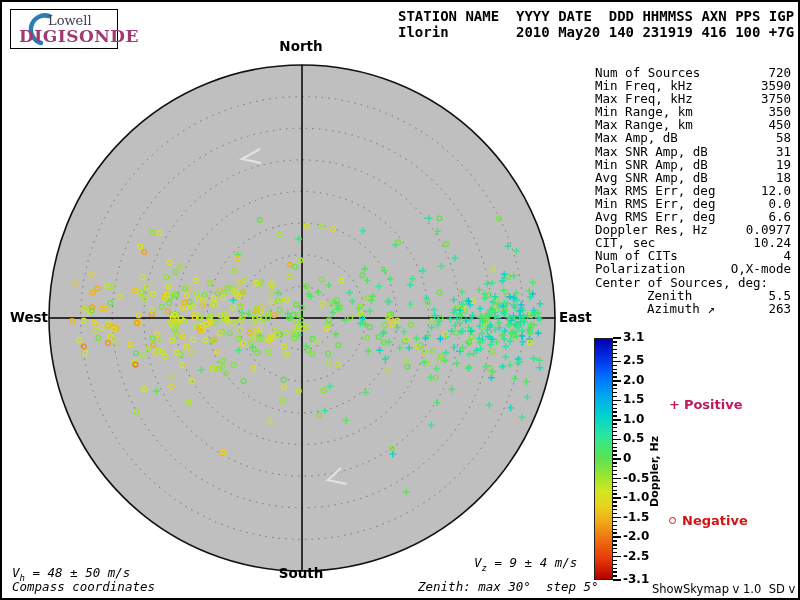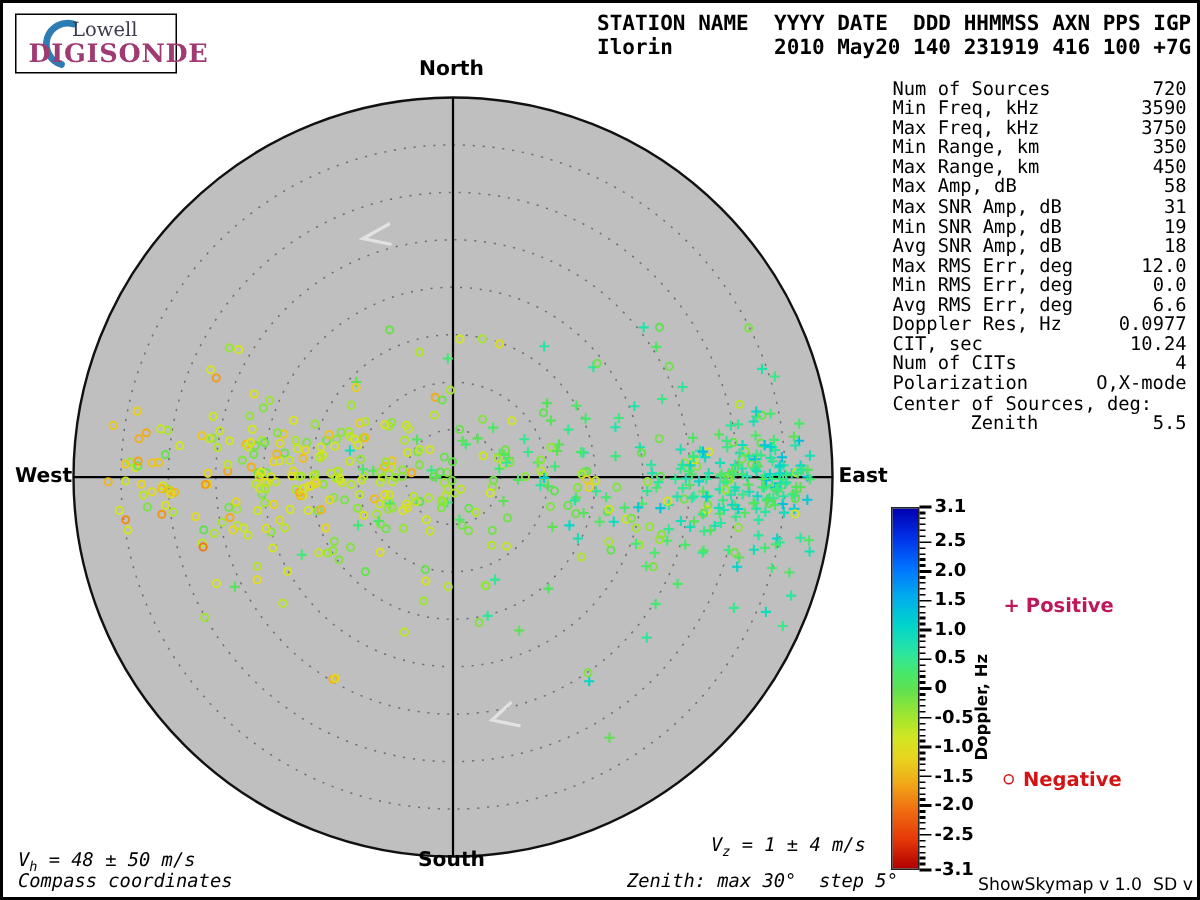--- a/index.html
+++ b/index.html
@@ -14,21 +14,21 @@
   
   .hdr{left:396px;top:6px;font-size:14px;font-weight:bold;line-height:16px;white-space:pre;color:#000;}
   .hdr2{top:22px;}
   
   .compass{font-family:"DejaVu Sans",sans-serif;font-weight:bold;font-size:13.5px;color:#000;}
   .c-north{left:299px;top:36px;transform:translateX(-50%);}
   .c-south{left:299px;top:563px;transform:translateX(-50%);}
   .c-west{left:8px;top:307px;width:36px;text-align:right;}
   .c-east{left:557px;top:307px;}
   
-  .stats{left:593px;top:50px;width:196px;font-size:12.5px;color:#000;}
+  .stats{left:593px;top:64px;width:196px;font-size:12.5px;color:#000;}
   .stat-row{display:flex;justify-content:space-between;height:13.1px;line-height:13.1px;white-space:pre;}
   .stat-row.indent{padding-left:52px;}
   .sv{text-align:right;}
   
   .colorbar{left:592px;top:336px;width:120px;height:242px;}
   .cb-bar{position:absolute;left:0;top:0;width:19px;height:242px;border:1px solid #222;box-sizing:border-box;}
   .cb-tick{position:absolute;height:1.4px;background:#000;}
   .cb-label{position:absolute;left:29px;font-family:"DejaVu Sans",sans-serif;
             font-weight:bold;font-size:12px;color:#000;line-height:15px;}
   .dop-label{left:622px;top:408px;font-family:"DejaVu Sans",sans-serif;font-weight:bold;font-size:11px;
@@ -713,20 +713,21 @@
       <div class="stat-row"><span>Avg SNR Amp, dB</span><span class="sv">18</span></div>
       <div class="stat-row"><span>Max RMS Err, deg</span><span class="sv">12.0</span></div>
       <div class="stat-row"><span>Min RMS Err, deg</span><span class="sv">0.0</span></div>
       <div class="stat-row"><span>Avg RMS Err, deg</span><span class="sv">6.6</span></div>
       <div class="stat-row"><span>Doppler Res, Hz</span><span class="sv">0.0977</span></div>
       <div class="stat-row"><span>CIT, sec</span><span class="sv">10.24</span></div>
       <div class="stat-row"><span>Num of CITs</span><span class="sv">4</span></div>
       <div class="stat-row"><span>Polarization</span><span class="sv">O,X-mode</span></div>
       <div class="stat-row"><span>Center of Sources, deg:</span><span class="sv"></span></div>
       <div class="stat-row indent"><span>Zenith</span><span class="sv">5.5</span></div>
+      <div class="stat-row indent"><span>Azimuth ↗</span><span class="sv">263</span></div>
     </div>
 
   <div id="colorbar" class="abs colorbar">
     <div id="cb-bar" class="cb-bar" style="background: linear-gradient(rgb(0, 0, 176) 0%, rgb(0, 48, 232) 8.1%, rgb(0, 112, 255) 16.1%, rgb(0, 170, 238) 24.2%, rgb(0, 212, 204) 32.3%, rgb(44, 230, 158) 40.3%, rgb(72, 232, 104) 46%, rgb(94, 224, 82) 50%, rgb(156, 230, 48) 57.3%, rgb(210, 230, 34) 63.7%, rgb(232, 212, 30) 69.4%, rgb(240, 172, 24) 75.8%, rgb(240, 108, 16) 83.9%, rgb(230, 56, 8) 91.9%, rgb(176, 0, 0) 100%);"></div>
   <div class="cb-tick" style="top: -0.7px; left: 19px; width: 8px;"></div>
       <div class="cb-label" style="top: -8px;">3.1</div>
       <div class="cb-tick" style="top: 3.20323px; left: 19px; width: 4px;"></div>
       <div class="cb-tick" style="top: 7.10645px; left: 19px; width: 4px;"></div>
       <div class="cb-tick" style="top: 11.0097px; left: 19px; width: 4px;"></div>
       <div class="cb-tick" style="top: 14.9129px; left: 19px; width: 4px;"></div>
@@ -801,17 +802,17 @@
       <div class="cb-tick" style="top: 241.3px; left: 19px; width: 8px;"></div>
       <div class="cb-label" style="top: 234px;">-3.1</div>
     </div>
   <div class="abs dop-label">Doppler, Hz</div>
 
   <div class="abs legend leg-pos" style="color: #be185d;"><span class="pos-mark">+</span><span>Positive</span></div>
   <div class="abs legend leg-neg" style="color: rgb(212, 20, 20);"><span class="neg-ring"></span><span>Negative</span></div>
 
   <div class="abs foot-it f-vh"><span>V</span><sub>h</sub><span> = 48 ± 50 m/s</span></div>
   <div class="abs foot-it f-cc">Compass coordinates</div>
-  <div class="abs foot-it f-vz"><span>V</span><sub>z</sub><span> = 1 ± 4 m/s</span></div>
+  <div class="abs foot-it f-vz"><span>V</span><sub>z</sub><span> = 9 ± 4 m/s</span></div>
   <div class="abs foot-it f-zn">Zenith: max 30°  step 5°</div>
   <div class="abs f-ver">ShowSkymap v 1.0  SD v 5.0</div>
 
 </div>
 
 </body></html>

